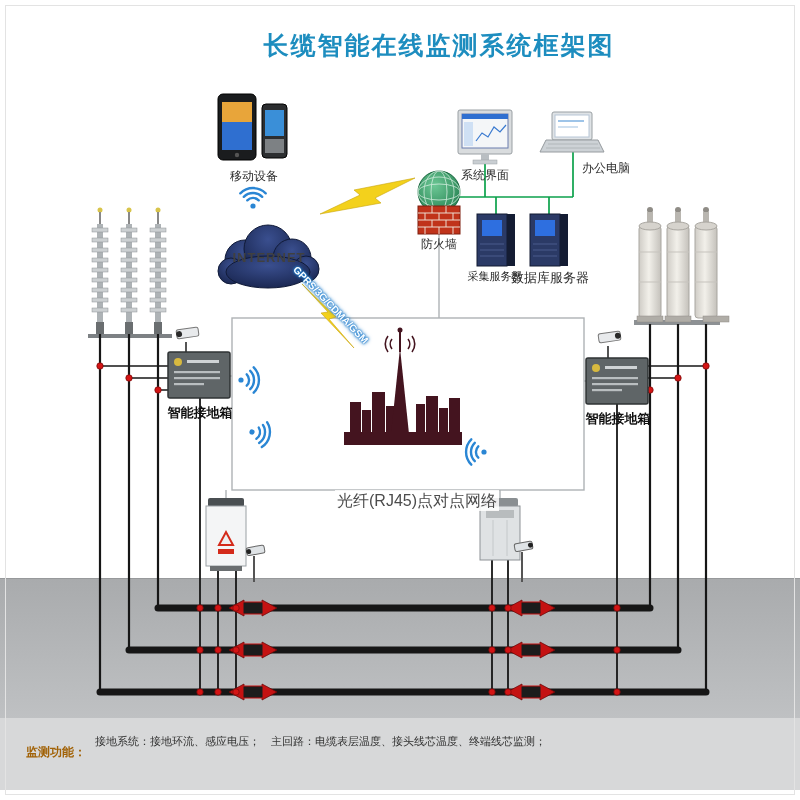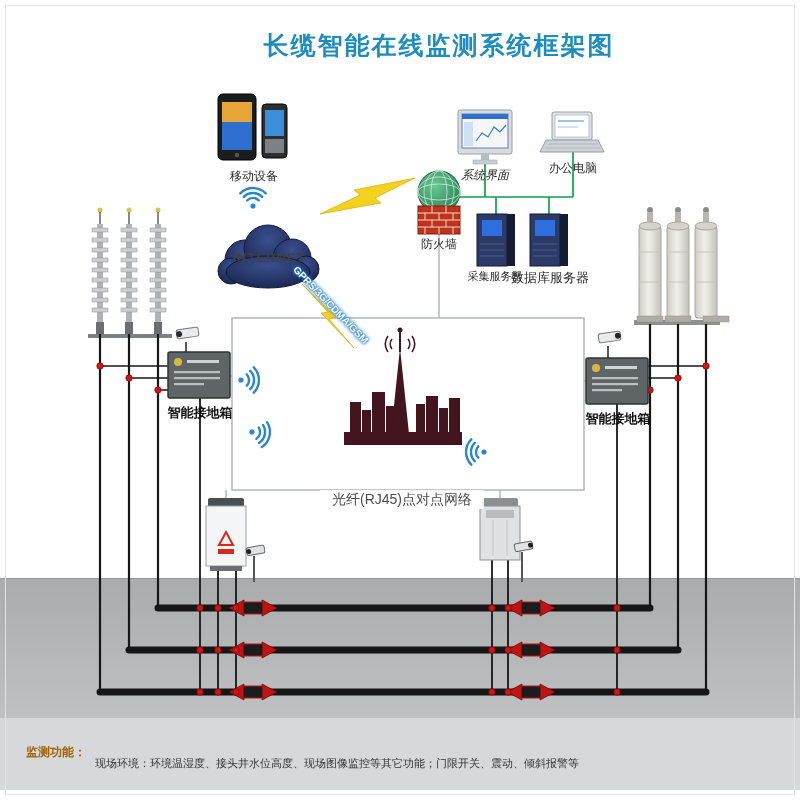--- a/index.html
+++ b/index.html
@@ -11,27 +11,27 @@
   .ground-band2{position:absolute;left:0;top:718px;width:800px;height:72px;background:#d7d8d9;}
   svg.layer{position:absolute;left:0;top:0;}
   .lbl{position:absolute;text-align:center;color:#2b2b2b;font-size:12px;line-height:1.2;}
   .title{left:0;top:30px;width:800px;font-size:25px;font-weight:bold;color:#1d8dbf;letter-spacing:2px;padding-left:39px;}
   .lbl-mobile{left:216px;top:169px;width:76px;}
   .lbl-internet{left:226px;top:250px;width:86px;color:#404040;font-weight:bold;font-size:13px;letter-spacing:1px;}
   .lbl-gprs{left:299px;top:264px;width:130px;font-size:10px;font-weight:bold;color:#ffffff;
             text-shadow:0 0 1px #2a86d4,0 0 2px #2a86d4,0 0 3px #2a86d4,0 0 4px #1f6fb4;
             transform:rotate(46deg);transform-origin:left top;text-align:left;}
   .lbl-firewall{left:410px;top:238px;width:58px;font-family:Liberation Mono, monospace;}
-  .lbl-sysui{left:456px;top:168px;width:58px;font-style:italic;}
-  .lbl-pc{left:543px;top:161px;width:60px;}
+  .lbl-sysui{left:456px;top:168px;width:58px;}
+  .lbl-pc{left:570px;top:161px;width:60px;text-align:right;}
   .lbl-collect{left:460px;top:270px;width:70px;font-size:11px;}
   .lbl-db{left:508px;top:270px;width:84px;font-size:13px;}
   .lbl-boxL{left:162px;top:405px;width:76px;font-weight:bold;font-size:13px;color:#111;}
   .lbl-boxR{left:580px;top:411px;width:76px;font-weight:bold;font-size:13px;color:#111;}
-  .lbl-fiber{left:320px;top:490px;width:160px;font-size:14px;color:#4c4c4c;
+  .lbl-fiber{left:335px;top:490px;width:160px;font-size:16px;color:#4c4c4c;
              background:rgba(255,255,255,.85);padding:1px 2px;}
   .lbl-foot-head{left:26px;top:745px;width:70px;text-align:left;color:#a16207;font-weight:bold;font-size:12px;}
   .lbl-foot1{left:95px;top:735px;width:690px;text-align:left;font-size:11px;color:#333;}
   .lbl-foot2{left:95px;top:757px;width:690px;text-align:left;font-size:11px;color:#333;}
 </style>
 </head>
 <body>
 
 <div class="canvas">
 
@@ -427,16 +427,16 @@
   <div class="lbl lbl-gprs">GPRS/3G/CDMA/GSM</div>
   <div class="lbl lbl-firewall">防火墙</div>
   <div class="lbl lbl-sysui">系统界面</div>
   <div class="lbl lbl-pc">办公电脑</div>
   <div class="lbl lbl-collect">采集服务器</div>
   <div class="lbl lbl-db">数据库服务器</div>
   <div class="lbl lbl-boxL">智能接地箱</div>
   <div class="lbl lbl-boxR">智能接地箱</div>
   <div class="lbl lbl-fiber">光纤(RJ45)点对点网络</div>
   <div class="lbl lbl-foot-head">监测功能：</div>
-  <div class="lbl lbl-foot2">现场环境：环境温湿度、接头井水位高度、现场图像监控等其它功能；门限开关、震动、倾斜报警等</div>
+  <div class="lbl lbl-foot1">接地系统：接地环流、感应电压；　主回路：电缆表层温度、接头线芯温度、终端线芯监测；</div>
 
   <div class="frame-edge"></div>
 </div>
 
 </body></html>

